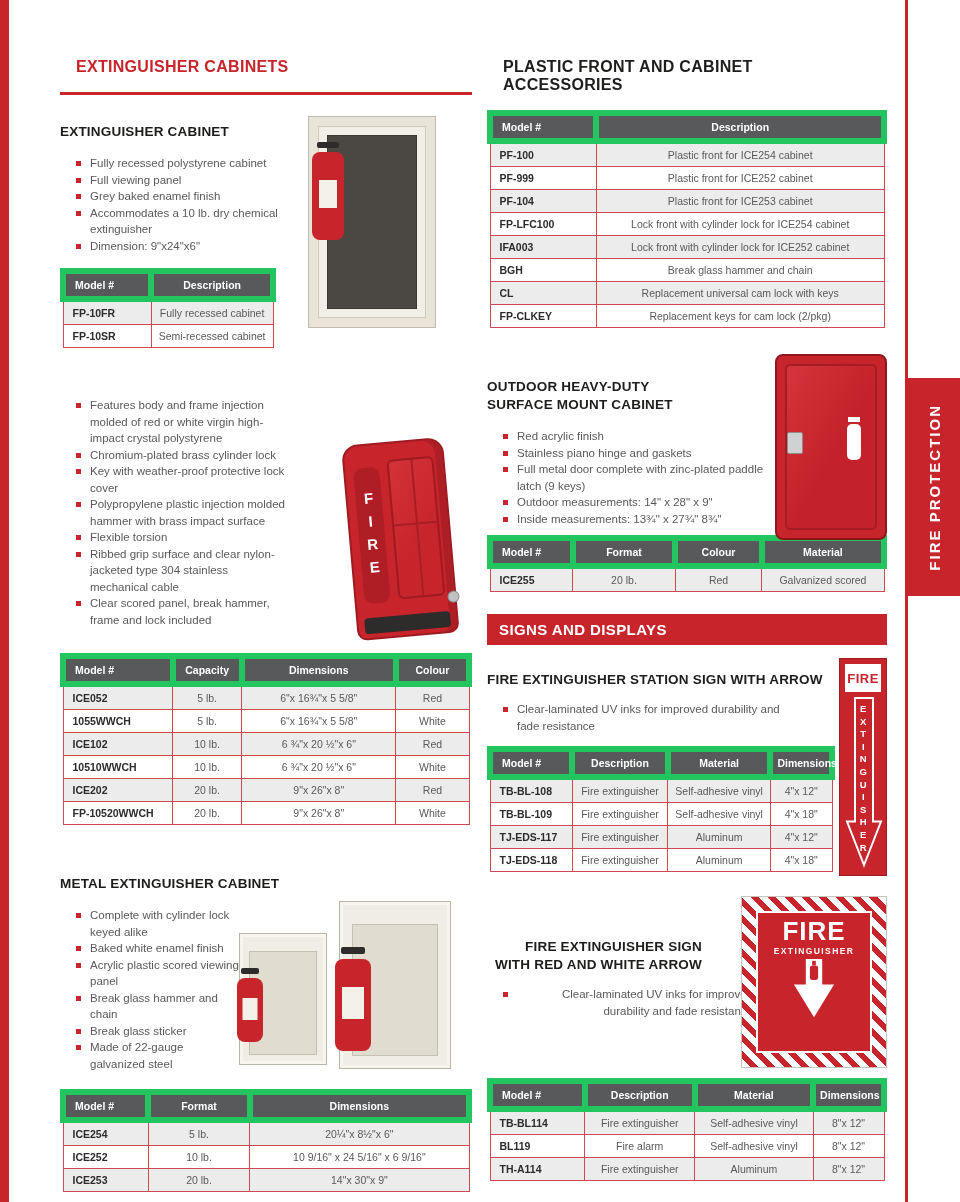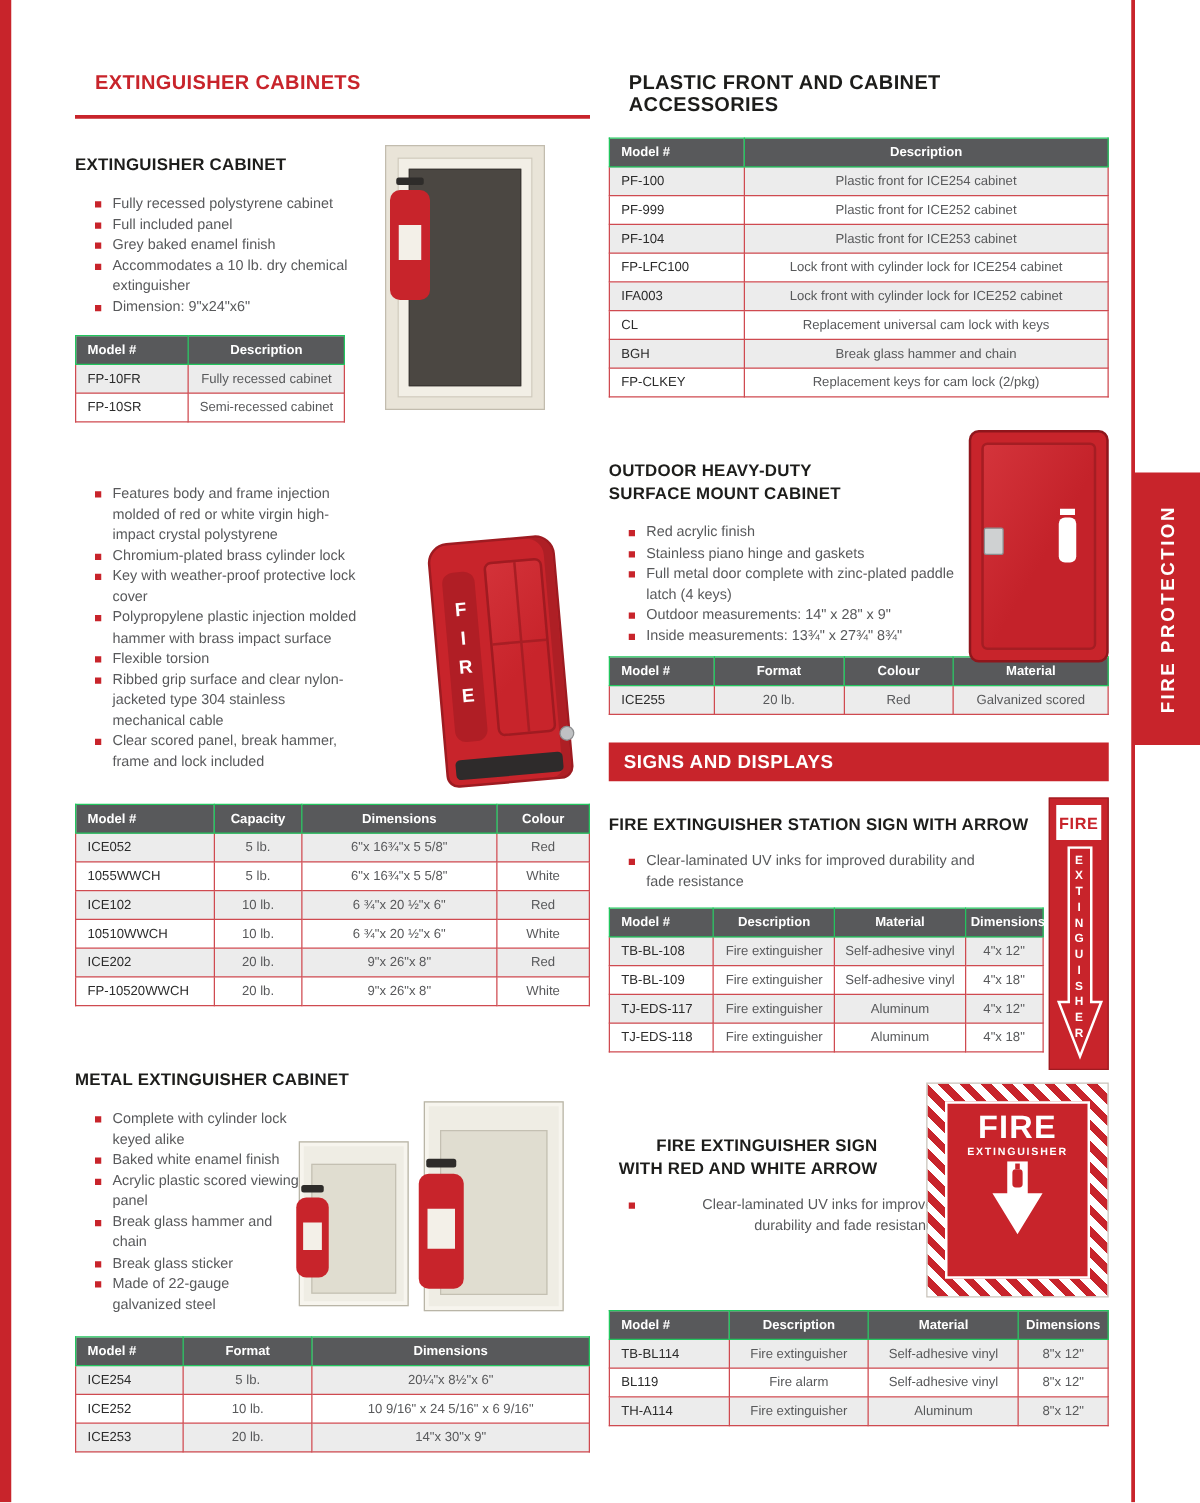--- a/index.html
+++ b/index.html
@@ -39,25 +39,25 @@
   .bullets{list-style:none;margin:14px 0 0;padding:0 0 0 16px;}
   .bullets li{display:flex;gap:9px;font-size:11.5px;line-height:16.5px;color:var(--txt);}
   .bullets .sq{flex:none;width:5px;height:5px;background:var(--red);margin-top:6px;}
   .b-w240{width:256px;} .b-w210{width:226px;} .b-w165{width:181px;}
   .b-w272{width:288px;} .b-w300{width:316px;} .b-w250{width:266px;}
   .min248{min-height:248px;} .min170{min-height:170px;}
 
   
   .tbl{width:100%;border-collapse:collapse;table-layout:fixed;margin-top:12px;font-size:10.5px;}
   .tbl th{background:var(--hdr);color:#fff;font-weight:bold;padding:5px 4px;text-align:center;
-    border:1px solid #22c55e;font-size:10.5px;}
+    border:6px solid #22c55e;font-size:10.5px;}
   .tbl td{padding:5px 4px;text-align:center;color:var(--txt);border:1px solid var(--grid);background:#fff;}
   .tbl tbody tr:nth-child(odd) td{background:#ececec;}
   .tbl th.c-first, .tbl td.c-first{text-align:left;padding-left:9px;}
-  .tbl td.c-first{font-weight:normal;color:#2b2b2b;}
+  .tbl td.c-first{font-weight:bold;color:#2b2b2b;}
   .tbl-small{width:216px;margin-top:14px;}
   .tbl-station{width:348px;}
   .mt8{margin-top:8px;} .mt15{margin-top:15px;}
   .cw-2a th:nth-child(1){width:42%;}
   .cw-2b th:nth-child(1){width:27%;}
   .cw-cato th:nth-child(1){width:27%;} .cw-cato th:nth-child(2){width:17%;}
   .cw-cato th:nth-child(3){width:38%;} .cw-cato th:nth-child(4){width:18%;}
   .cw-metal th:nth-child(1){width:21%;} .cw-metal th:nth-child(2){width:25%;} .cw-metal th:nth-child(3){width:54%;}
   .cw-out th:nth-child(1){width:21%;} .cw-out th:nth-child(2){width:26%;}
   .cw-out th:nth-child(3){width:22%;} .cw-out th:nth-child(4){width:31%;}
@@ -167,21 +167,21 @@
 
     <section class="block block1">
       <h2 class="blk-title">EXTINGUISHER CABINET</h2>
       <ul class="bullets b-w240">
           <li>
             <span class="sq"></span>
             <span>Fully recessed polystyrene cabinet</span>
           </li>
           <li>
             <span class="sq"></span>
-            <span>Full included panel</span>
+            <span>Full viewing panel</span>
           </li>
           <li>
             <span class="sq"></span>
             <span>Grey baked enamel finish</span>
           </li>
           <li>
             <span class="sq"></span>
             <span>Accommodates a 10 lb. dry chemical extinguisher</span>
           </li>
           <li>
@@ -417,26 +417,26 @@
             </tr>
             <tr>
               <td class="c-first">FP-LFC100</td>
               <td>Lock front with cylinder lock for ICE254 cabinet</td>
             </tr>
             <tr>
               <td class="c-first">IFA003</td>
               <td>Lock front with cylinder lock for ICE252 cabinet</td>
             </tr>
             <tr>
+              <td class="c-first">BGH</td>
+              <td>Break glass hammer and chain</td>
+            </tr>
+            <tr>
               <td class="c-first">CL</td>
               <td>Replacement universal cam lock with keys</td>
-            </tr>
-            <tr>
-              <td class="c-first">BGH</td>
-              <td>Break glass hammer and chain</td>
             </tr>
             <tr>
               <td class="c-first">FP-CLKEY</td>
               <td>Replacement keys for cam lock (2/pkg)</td>
             </tr>
           </tbody>
         </table>
     </section>
 
     <section class="block blk-outdoor">
@@ -445,21 +445,21 @@
           <li>
             <span class="sq"></span>
             <span>Red acrylic finish</span>
           </li>
           <li>
             <span class="sq"></span>
             <span>Stainless piano hinge and gaskets</span>
           </li>
           <li>
             <span class="sq"></span>
-            <span>Full metal door complete with zinc-plated paddle latch (4 keys)</span>
+            <span>Full metal door complete with zinc-plated paddle latch (9 keys)</span>
           </li>
           <li>
             <span class="sq"></span>
             <span>Outdoor measurements: 14" x 28" x 9"</span>
           </li>
           <li>
             <span class="sq"></span>
             <span>Inside measurements: 13¾" x 27¾" 8¾"</span>
           </li>
         </ul>

